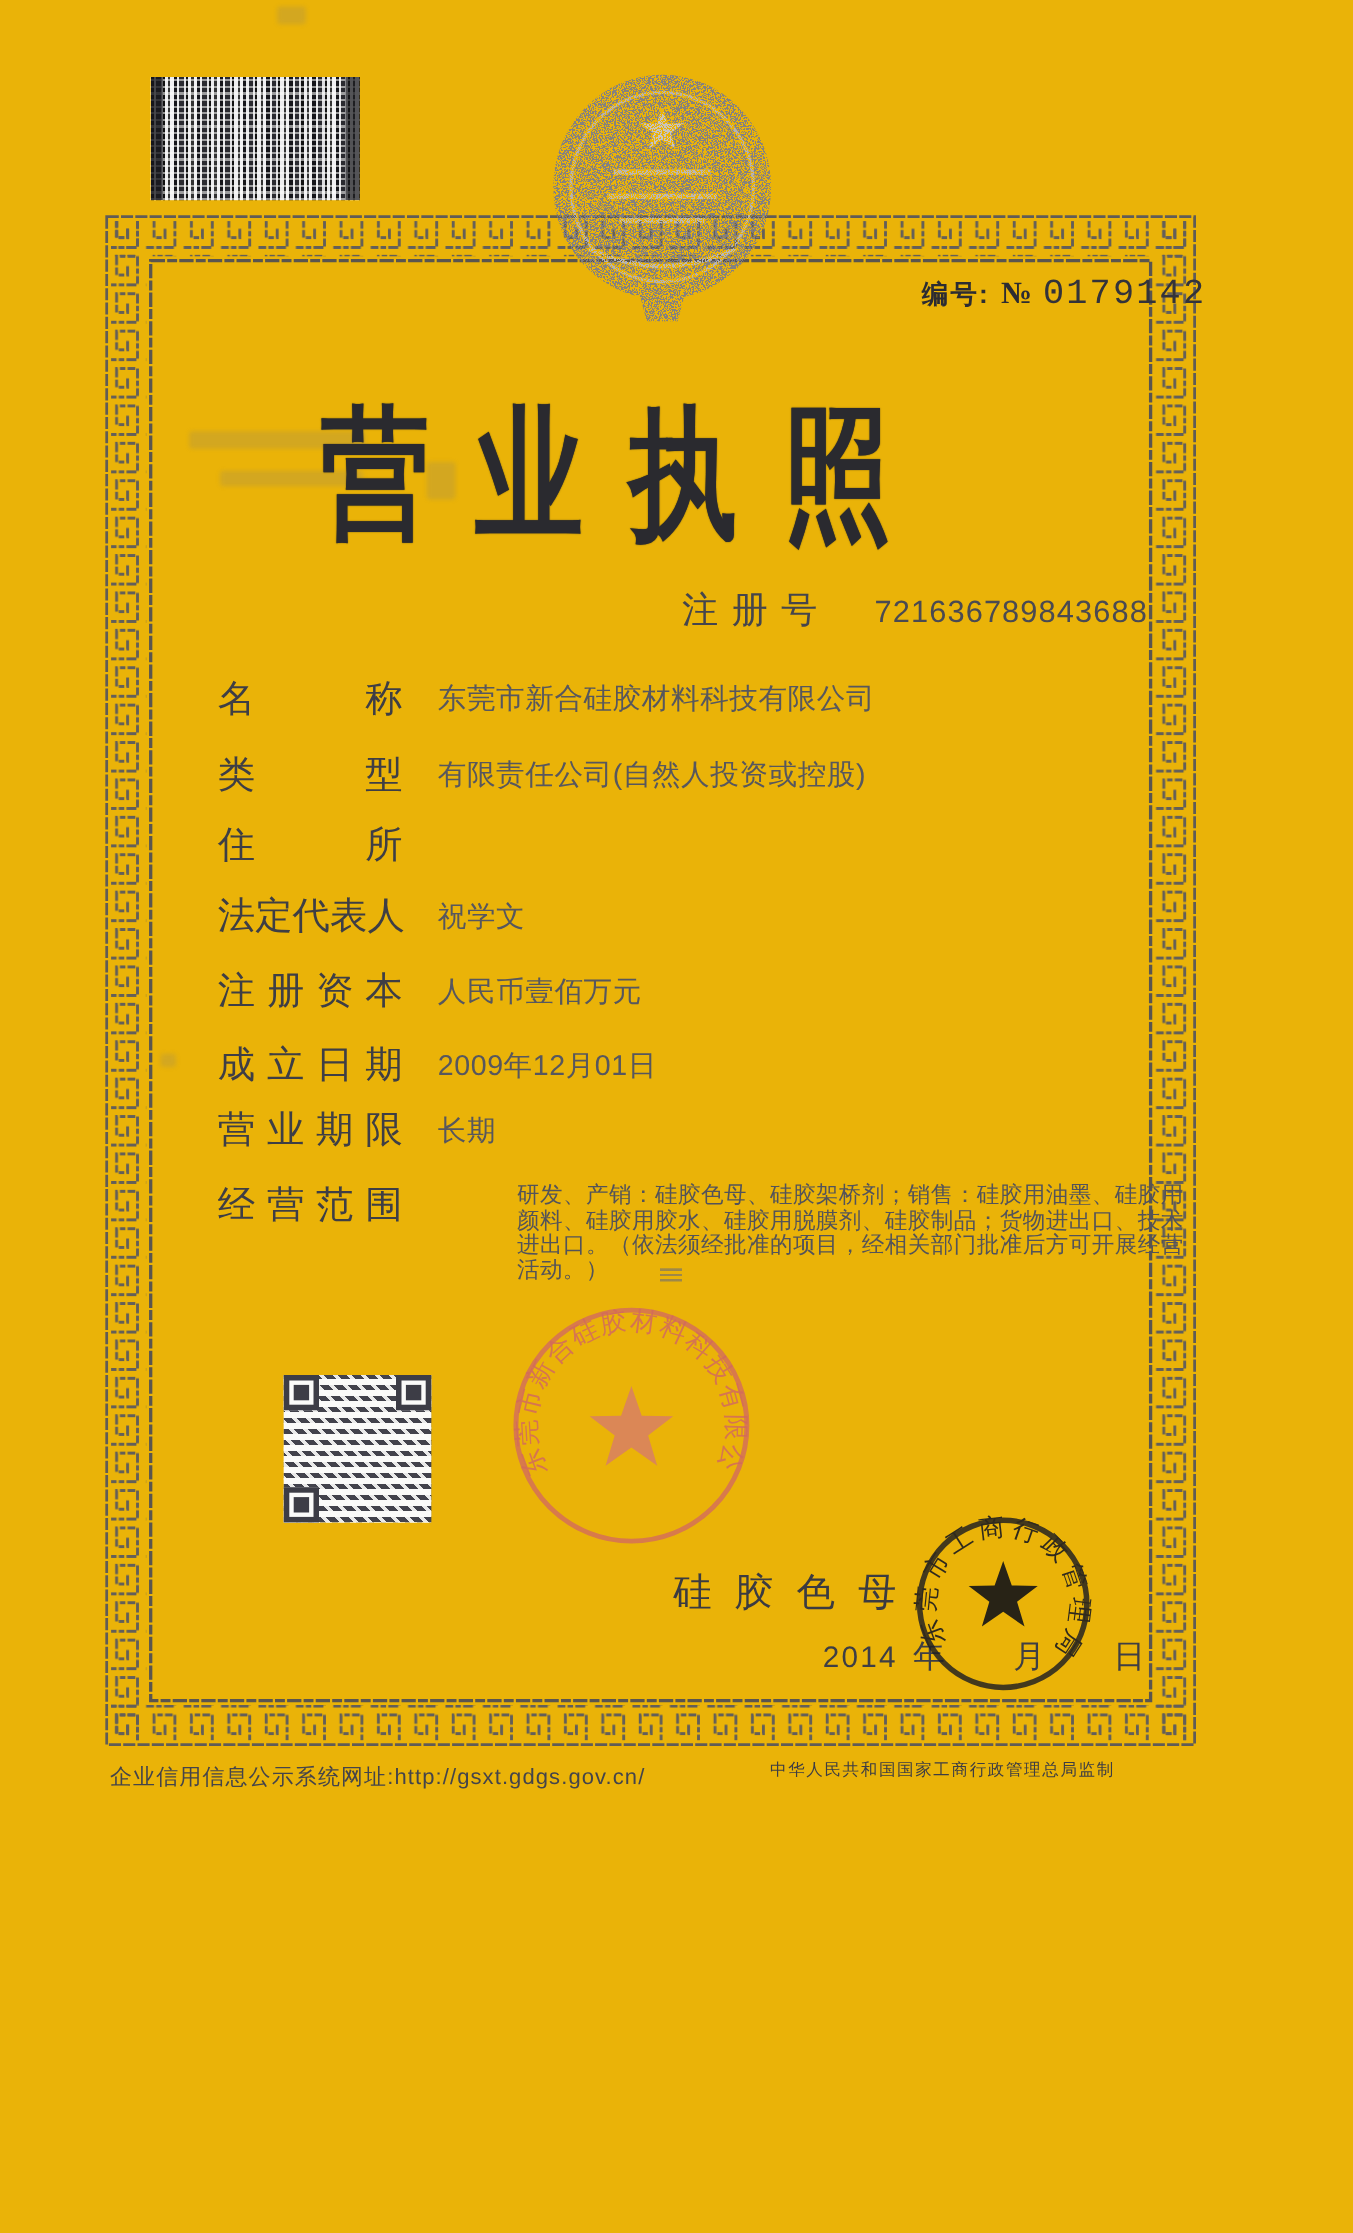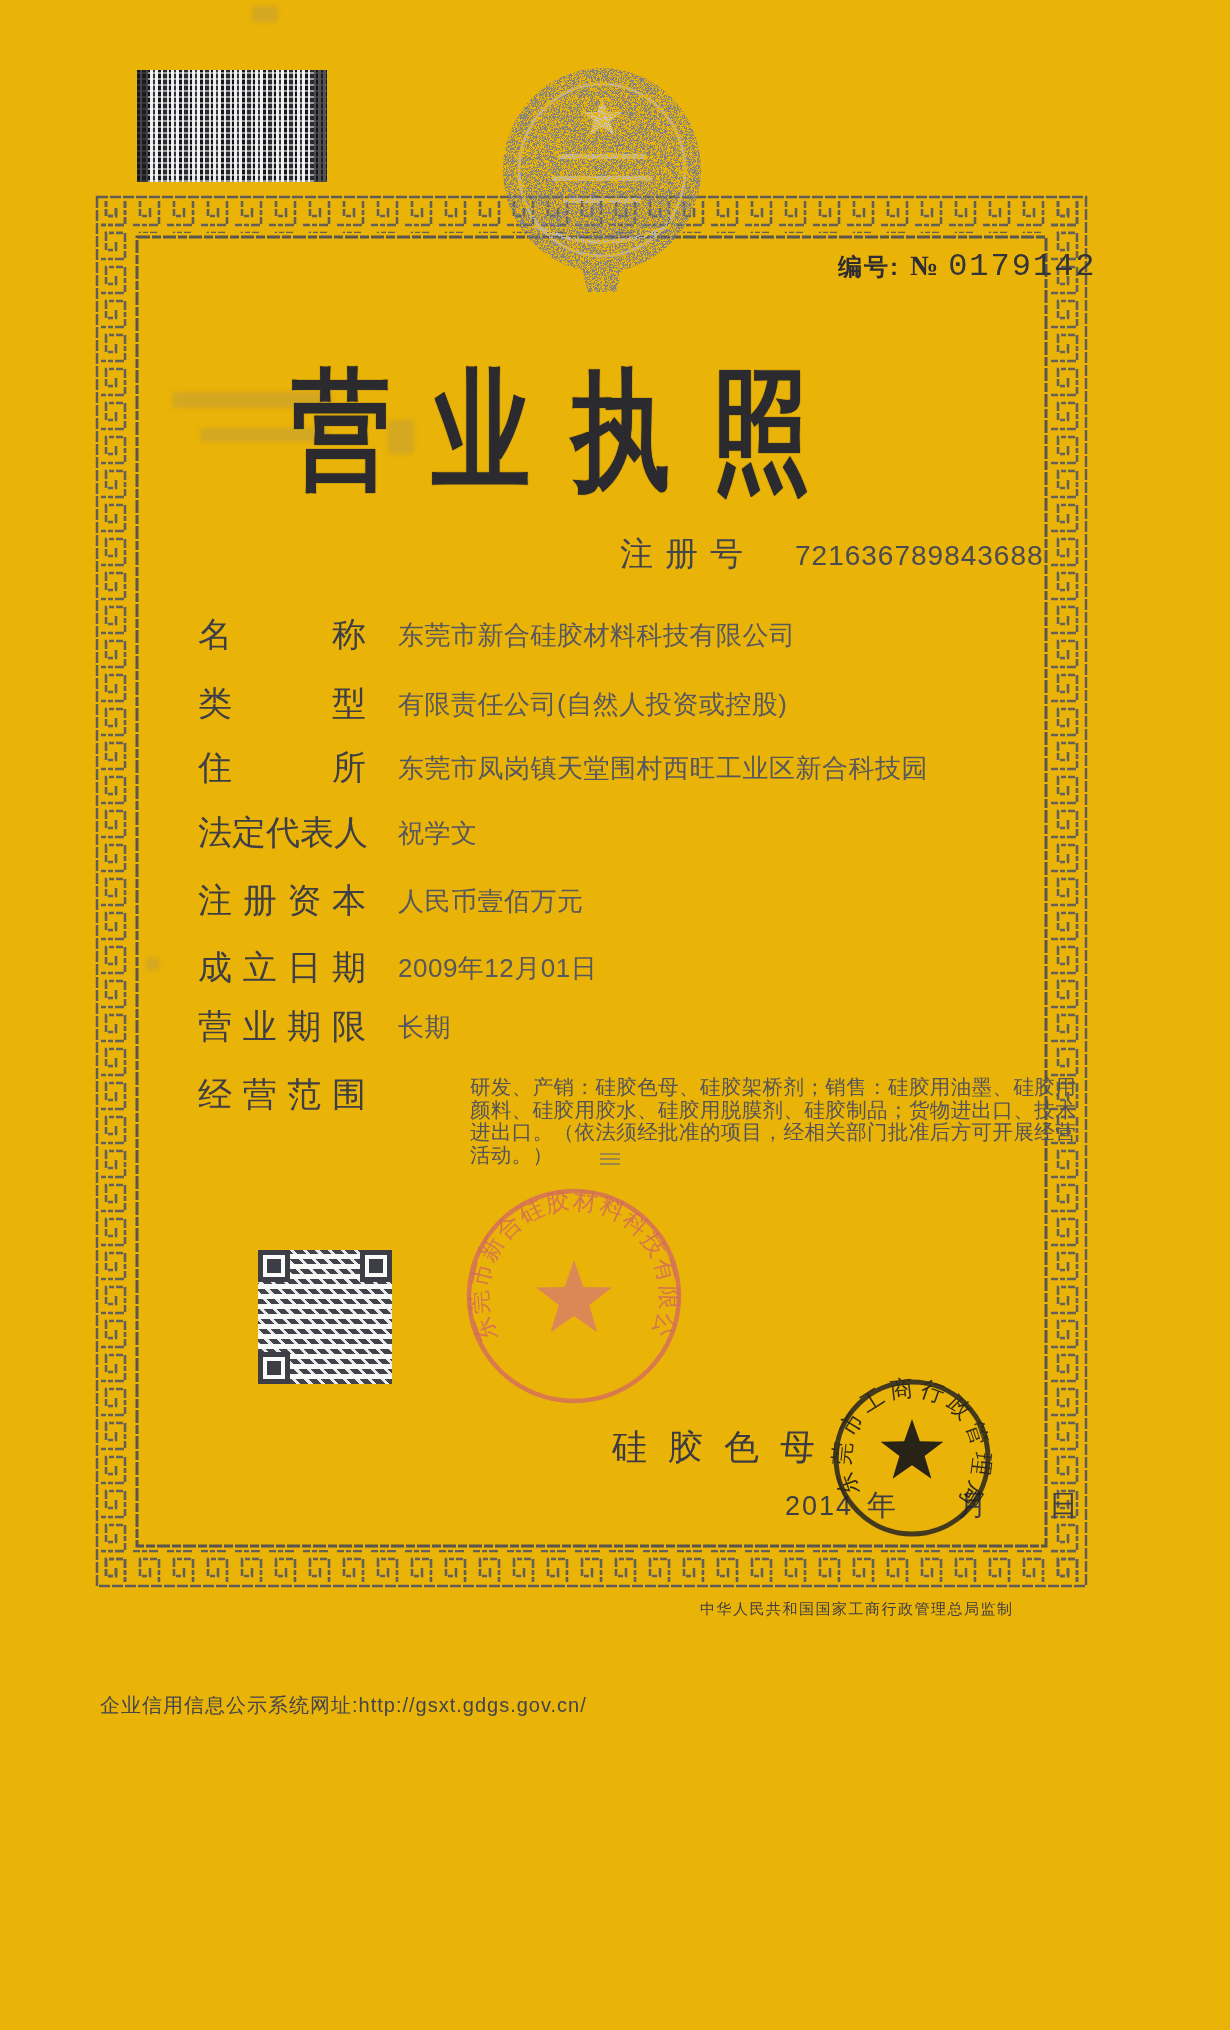--- a/index.html
+++ b/index.html
@@ -38,21 +38,21 @@
   
   .row{position:absolute;left:198px;display:flex;align-items:flex-start;z-index:2;}
   .flabel{width:168px;display:flex;justify-content:space-between;flex-shrink:0;
     font-size:34px;color:#3e3e45;font-family:"Liberation Serif", serif;}
   .fvalue{margin-left:32px;margin-top:6px;font-size:26px;color:#57575e;letter-spacing:.5px;white-space:nowrap;}
   .fvalue.scope{margin-left:104px;margin-top:4px;width:606px;font-size:20.5px;line-height:22.6px;
     white-space:normal;letter-spacing:.3px;color:#53535a;text-align:justify;}
 
   
   .registry{position:absolute;left:612px;top:1424px;font-size:35px;letter-spacing:21px;color:#3b3b41;z-index:2;font-family:"Liberation Serif", serif;}
-  .dateline{position:absolute;left:748px;top:1486px;display:flex;align-items:baseline;z-index:2;color:#3e3e45;margin-left:37px;}
+  .dateline{position:absolute;left:748px;top:1486px;display:flex;align-items:baseline;z-index:2;color:#3e3e45;}
   .dateline .yr{font-size:27px;letter-spacing:2px;}
   .dateline .u{font-size:29px;font-family:"Liberation Serif", serif;}
   .dateline .u1{margin-left:14px;}
   .dateline .u2{margin-left:62px;}
   .dateline .u3{margin-left:62px;}
 
   
   .redseal{position:absolute;left:462px;top:1180px;z-index:4;opacity:.85;}
   .blackseal{position:absolute;left:830px;top:1376px;z-index:5;opacity:.9;}
 
@@ -60,21 +60,21 @@
   .qr{position:absolute;left:258px;top:1250px;width:134px;height:134px;z-index:2;
     background:
       repeating-linear-gradient(45deg, rgba(252,252,250,.9) 0 3px, rgba(0,0,0,0) 3px 9px),
       repeating-linear-gradient(0deg,#43434c 0 5px,#fafaf8 5px 10px),
       repeating-linear-gradient(90deg,#43434c 0 5px,#fafaf8 5px 11px);}
   .qr .f{position:absolute;width:22px;height:22px;border:5px solid #3d3d46;background:#fbfbf9;}
   .qr .f::after{content:"";position:absolute;inset:4px;background:#3d3d46;}
   .qr .f.tl{left:0;top:0;} .qr .f.tr{right:0;top:0;} .qr .f.bl{left:0;bottom:0;}
 
   
-  .foot-left{position:absolute;left:100px;top:1692px;font-size:20px;letter-spacing:1px;color:#44444b;z-index:2;}
+  .foot-left{position:absolute;left:100px;top:1602px;font-size:20px;letter-spacing:1px;color:#44444b;z-index:2;}
   .foot-right{position:absolute;left:700px;top:1600px;font-size:15px;letter-spacing:1.5px;color:#3d3d44;z-index:2;}
 
   
   .smudge{position:absolute;background:rgba(118,118,130,.20);filter:blur(2px);border-radius:3px;z-index:1;}
   .tripbar{position:absolute;left:600px;top:1153px;width:20px;height:12px;z-index:2;opacity:.6;
     background:repeating-linear-gradient(0deg,#6b6b75 0 2px, rgba(0,0,0,0) 2px 5px);}
 </style>
 </head>
 <body>
 
@@ -149,21 +149,20 @@
         <span>类</span>
         <span>型</span>
       </div>
     <div class="fvalue">有限责任公司(自然人投资或控股)</div>
   </div>
   <div class="row" style="top:745px">
     <div class="flabel">
         <span>住</span>
         <span>所</span>
       </div>
-    <div class="fvalue">东莞市凤岗镇天堂围村西旺工业区新合科技园</div>
   </div>
   <div class="row" style="top:810px">
     <div class="flabel">
         <span>法</span>
         <span>定</span>
         <span>代</span>
         <span>表</span>
         <span>人</span>
       </div>
     <div class="fvalue">祝学文</div>

